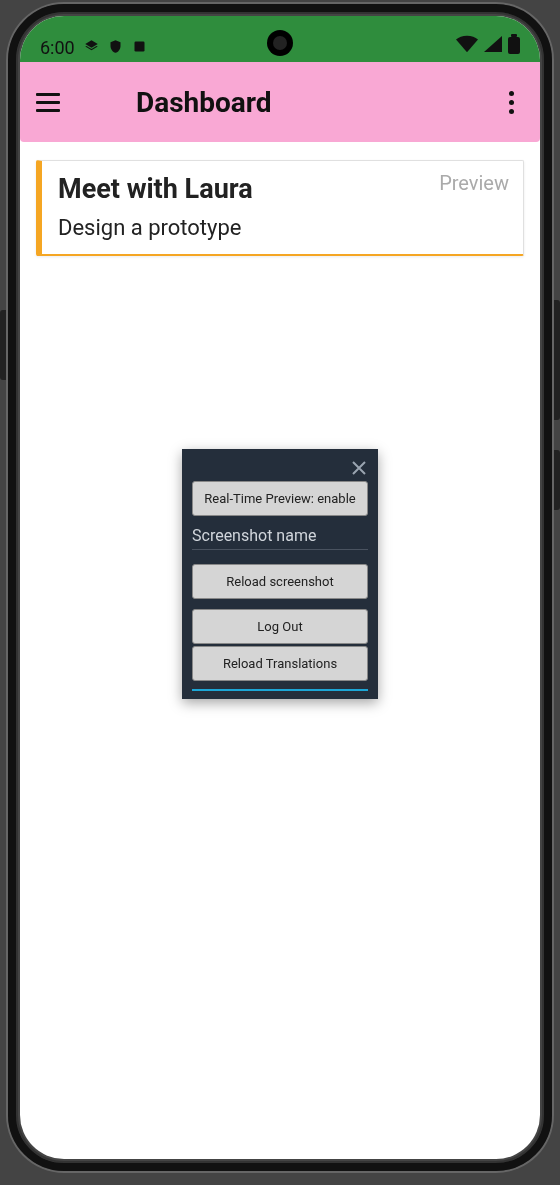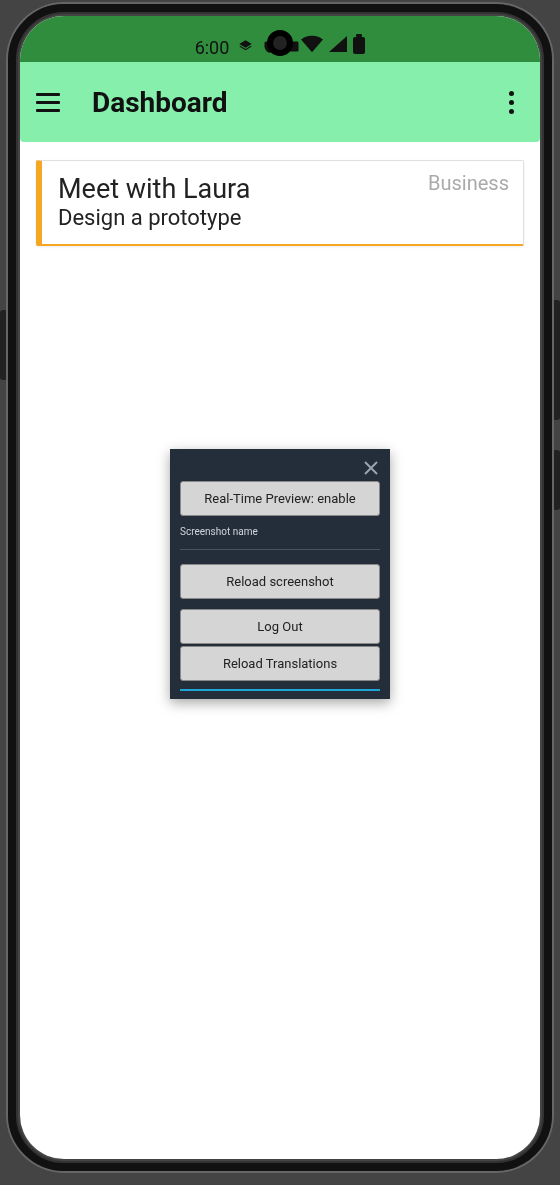--- a/index.html
+++ b/index.html
@@ -112,21 +112,21 @@
       border-radius: 3px;
       z-index: 100;
     }
 
     
     .status-bar {
       height: 46px;
       background: #2f8d3d;
       display: flex;
       align-items: flex-end;
-      justify-content: center;
+      justify-content: space-between;
       padding: 0 20px 4px;
       color: #111;
     }
 
     .status-left {
       display: flex;
       align-items: center;
       gap: 9px;
       font-size: 18px;
     }
@@ -142,27 +142,28 @@
       fill: #111;
     }
 
     .wifi-icon svg { width: 22px; height: 18px; fill:#111;}
     .signal-icon svg { width: 18px; height: 16px; fill:#111;}
     .battery-icon svg { width: 12px; height: 20px; fill:#111;}
 
     
     .app-bar {
       height: 80px;
-      background: #86efac;
+      background: #f9a8d4;
       display: flex;
       align-items: center;
       padding: 0 16px;
       position: relative;
       border-bottom-left-radius: 4px;
       border-bottom-right-radius: 4px;
+      gap: 44px;
     }
 
     .hamburger {
       width: 30px;
       height: 30px;
       display: flex;
       flex-direction: column;
       justify-content: center;
       gap: 5px;
       cursor: pointer;
@@ -212,44 +213,45 @@
       border-left: 6px solid #f5a623;
       border-bottom: 2px solid #f5a623;
       border-radius: 2px;
       padding: 12px 16px 14px;
       position: relative;
       box-shadow: 0 1px 3px rgba(0,0,0,0.08);
     }
 
     .card-title {
       font-size: 27px;
-      font-weight: 400;
+      font-weight: 700;
       color: #222;
     }
 
     .card-subtitle {
       font-size: 22px;
       color: #222;
+      margin-top: 10px;
     }
 
     .card-tag {
       position: absolute;
       top: 10px;
       right: 14px;
       font-size: 20px;
       color: #aaa;
     }
 
     
     .overlay-panel {
       position: absolute;
       top: 433px;
       left: 50%;
       transform: translateX(-50%);
-      width: 220px;
+      width: 196px;
       background: #242e3b;
       padding: 10px 10px 8px;
       box-shadow: 0 4px 12px rgba(0,0,0,0.35);
     }
 
     .panel-close {
       display: flex;
       justify-content: flex-end;
       padding-bottom: 4px;
     }
@@ -275,23 +277,23 @@
       cursor: pointer;
       margin-bottom: 10px;
       font-family: inherit;
     }
 
     .panel-btn.last {
       margin-bottom: 2px;
     }
 
     .panel-label {
-      font-size: 10px;
+      font-size: 16px;
       color: #d0d5db;
-      margin: 8px 0 12px;
+      margin: 8px 0 4px;
     }
 
     .panel-divider {
       height: 1px;
       background: #4a5360;
       margin-bottom: 14px;
     }
 
     .panel-underline {
       height: 2px;
@@ -357,21 +359,21 @@
     <div class="app-title">Dashboard</div>
     <div class="more-btn">
       <span></span>
         <span></span>
         <span></span>
     </div>
   </div>
 
   <div class="content">
     <div class="card">
-      <div class="card-tag">Business</div>
+      <div class="card-tag">Preview</div>
       <div class="card-title">Meet with Laura</div>
       <div class="card-subtitle">Design a prototype</div>
     </div>
   </div>
 
   <div class="overlay-panel">
     <div class="panel-close">
       <svg viewBox="0 0 18 18">
           <path d="M3 3 L15 15 M15 3 L3 15"></path>
         </svg>

